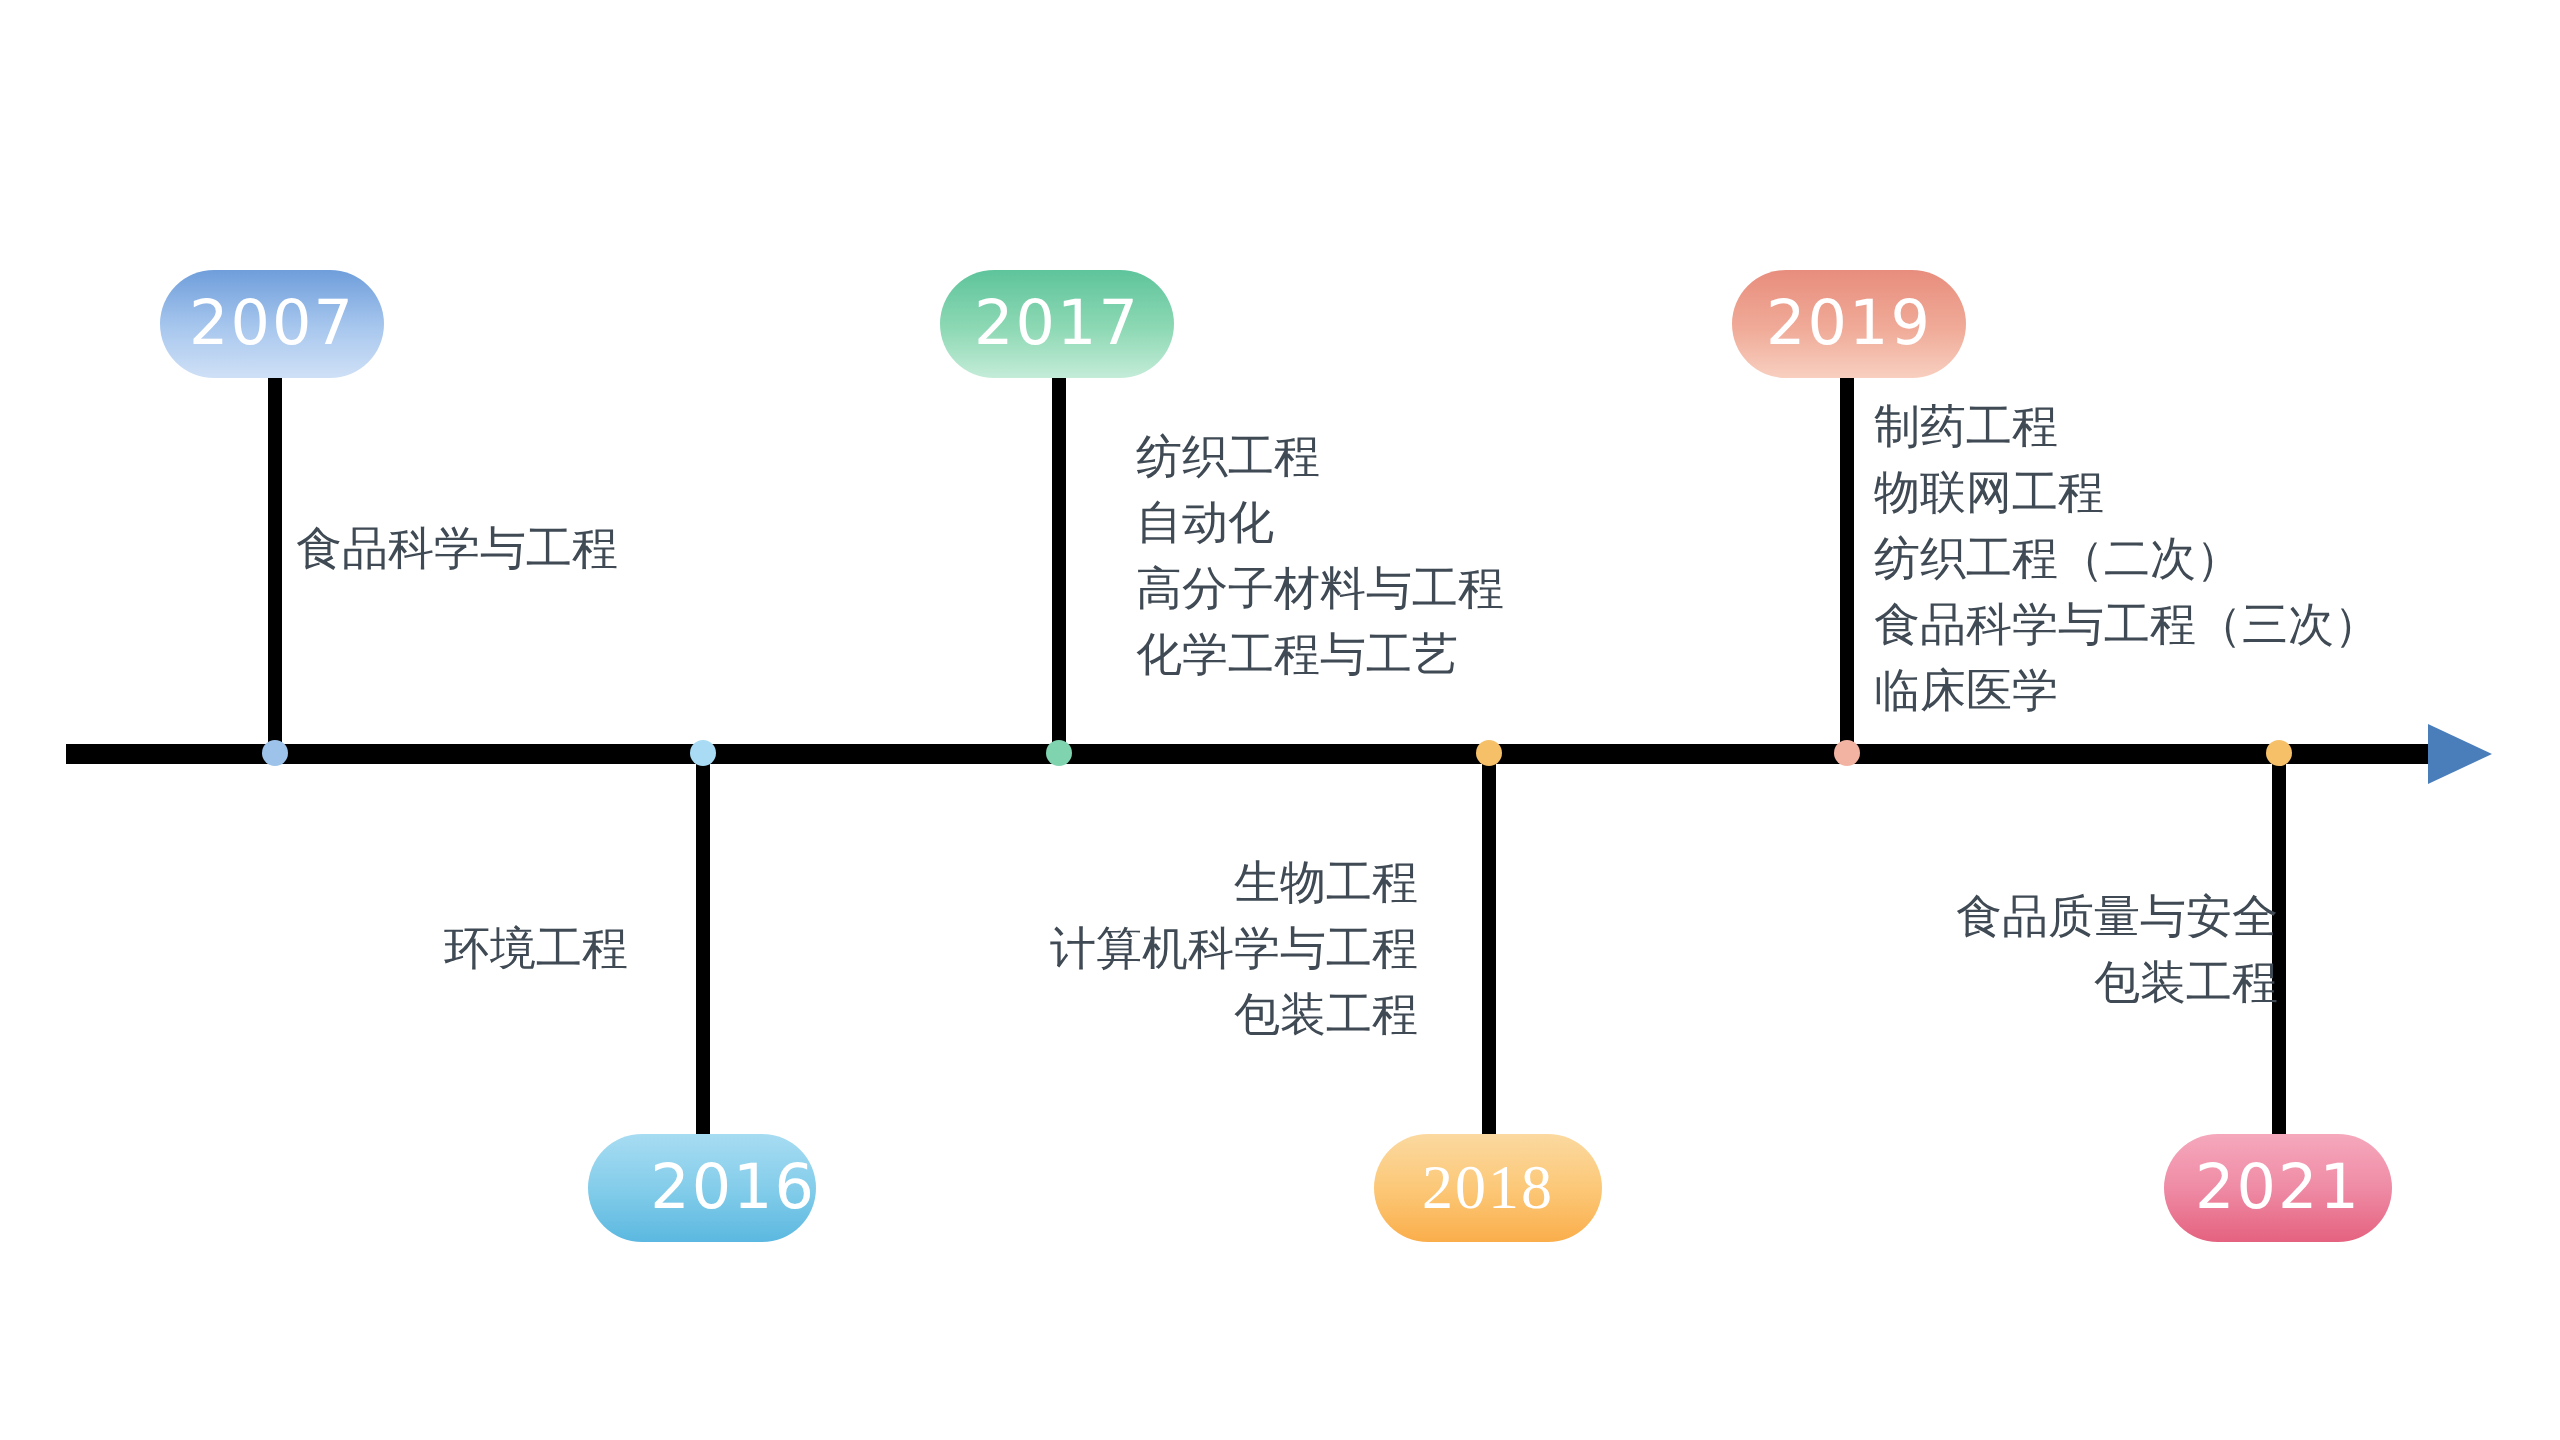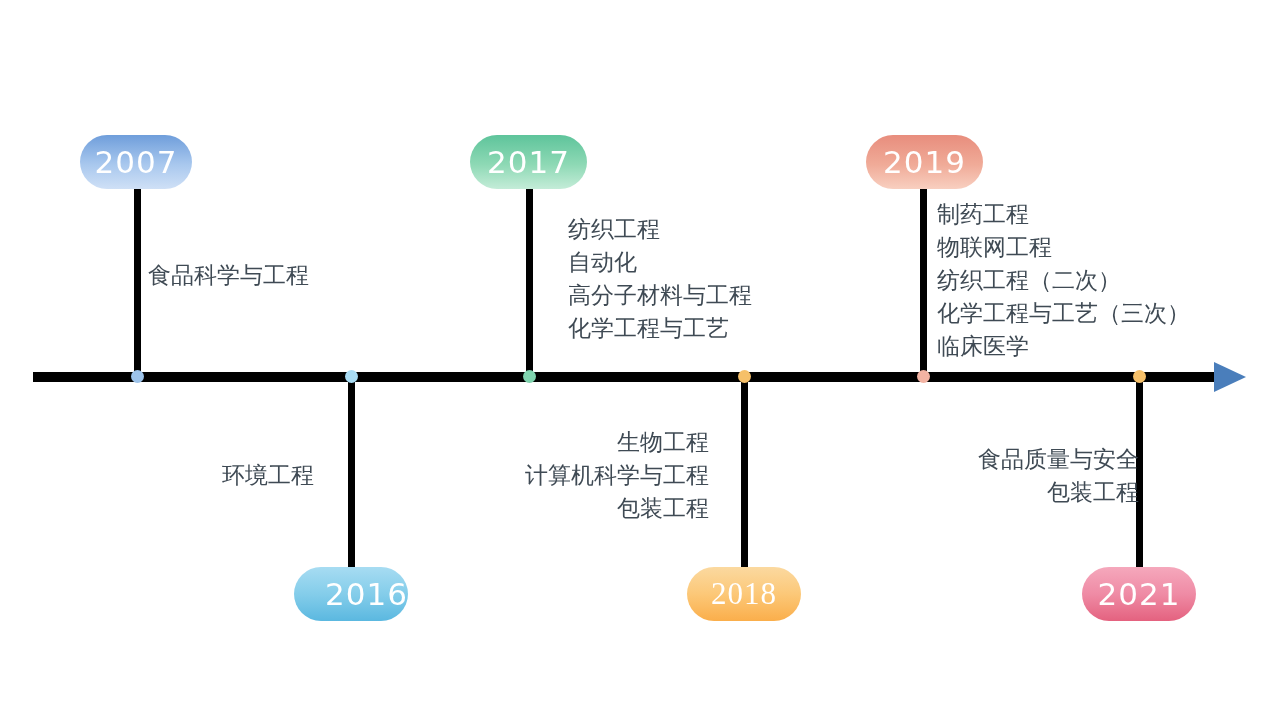--- a/index.html
+++ b/index.html
@@ -143,21 +143,21 @@
   <div class="event-text txt-2017 align-left">
       <span class="line">纺织工程</span>
       <span class="line">自动化</span>
       <span class="line">高分子材料与工程</span>
       <span class="line">化学工程与工艺</span>
     </div>
   <div class="event-text txt-2019 align-left">
       <span class="line">制药工程</span>
       <span class="line">物联网工程</span>
       <span class="line">纺织工程（二次）</span>
-      <span class="line">化学工程与工艺（三次）</span>
+      <span class="line">食品科学与工程（三次）</span>
       <span class="line">临床医学</span>
     </div>
   <div class="event-text txt-2016 align-right">
       <span class="line">环境工程</span>
     </div>
   <div class="event-text txt-2018 align-right">
       <span class="line">生物工程</span>
       <span class="line">计算机科学与工程</span>
       <span class="line">包装工程</span>
     </div>

